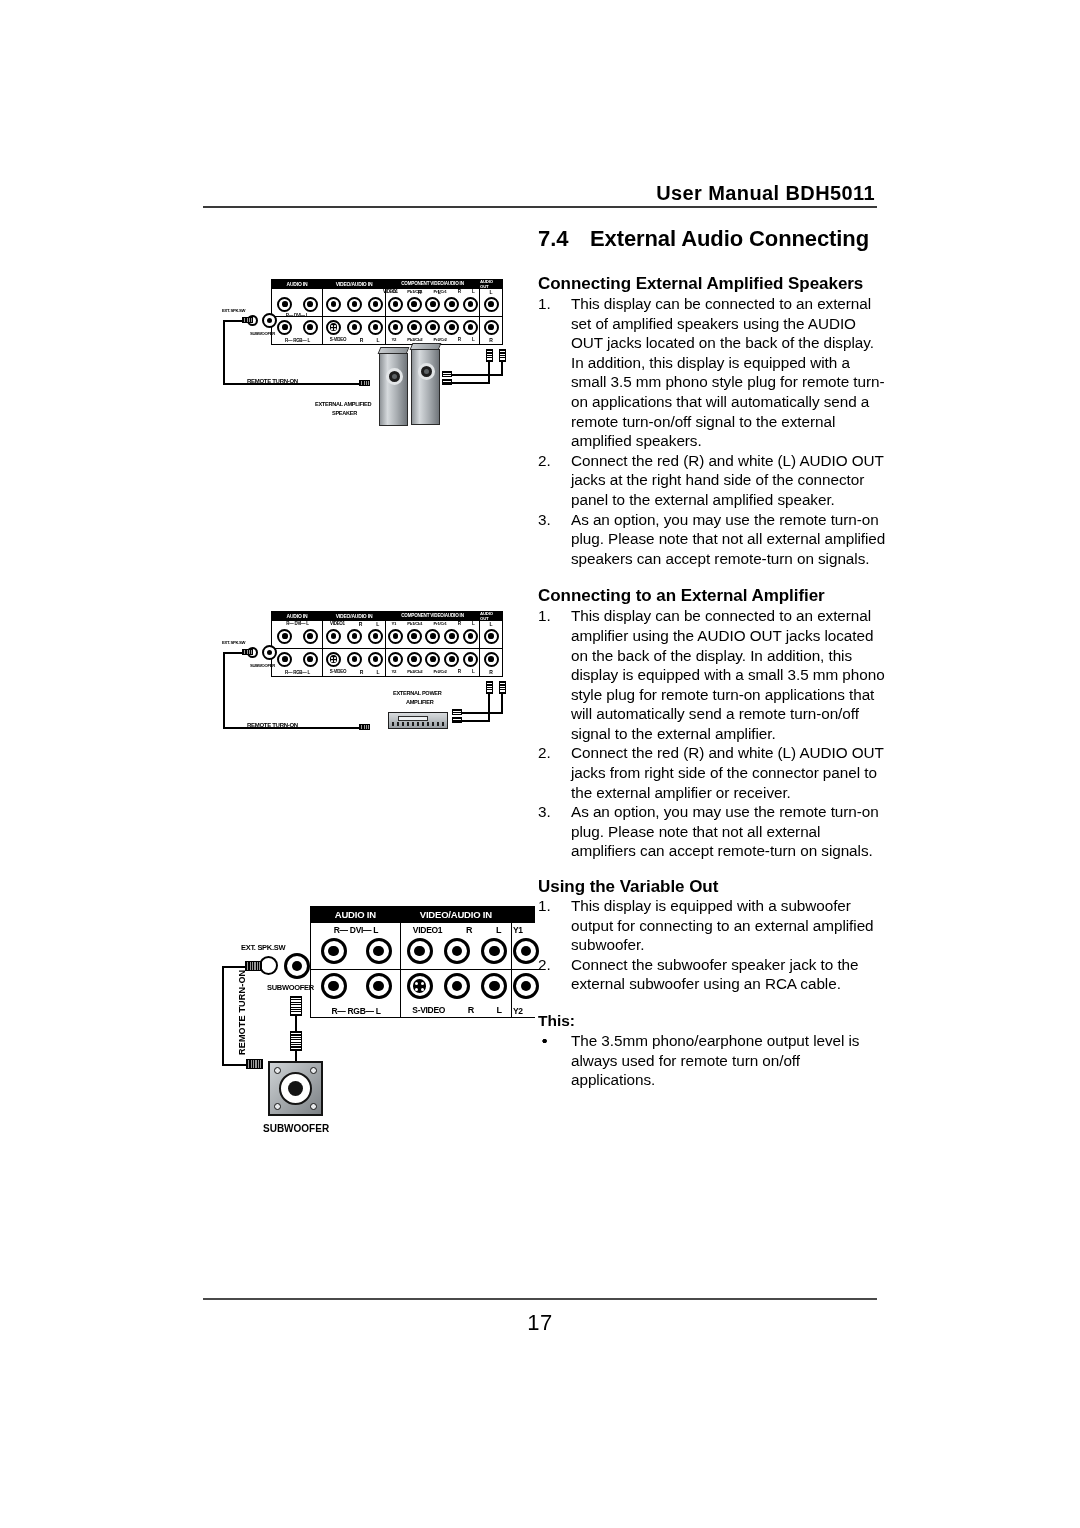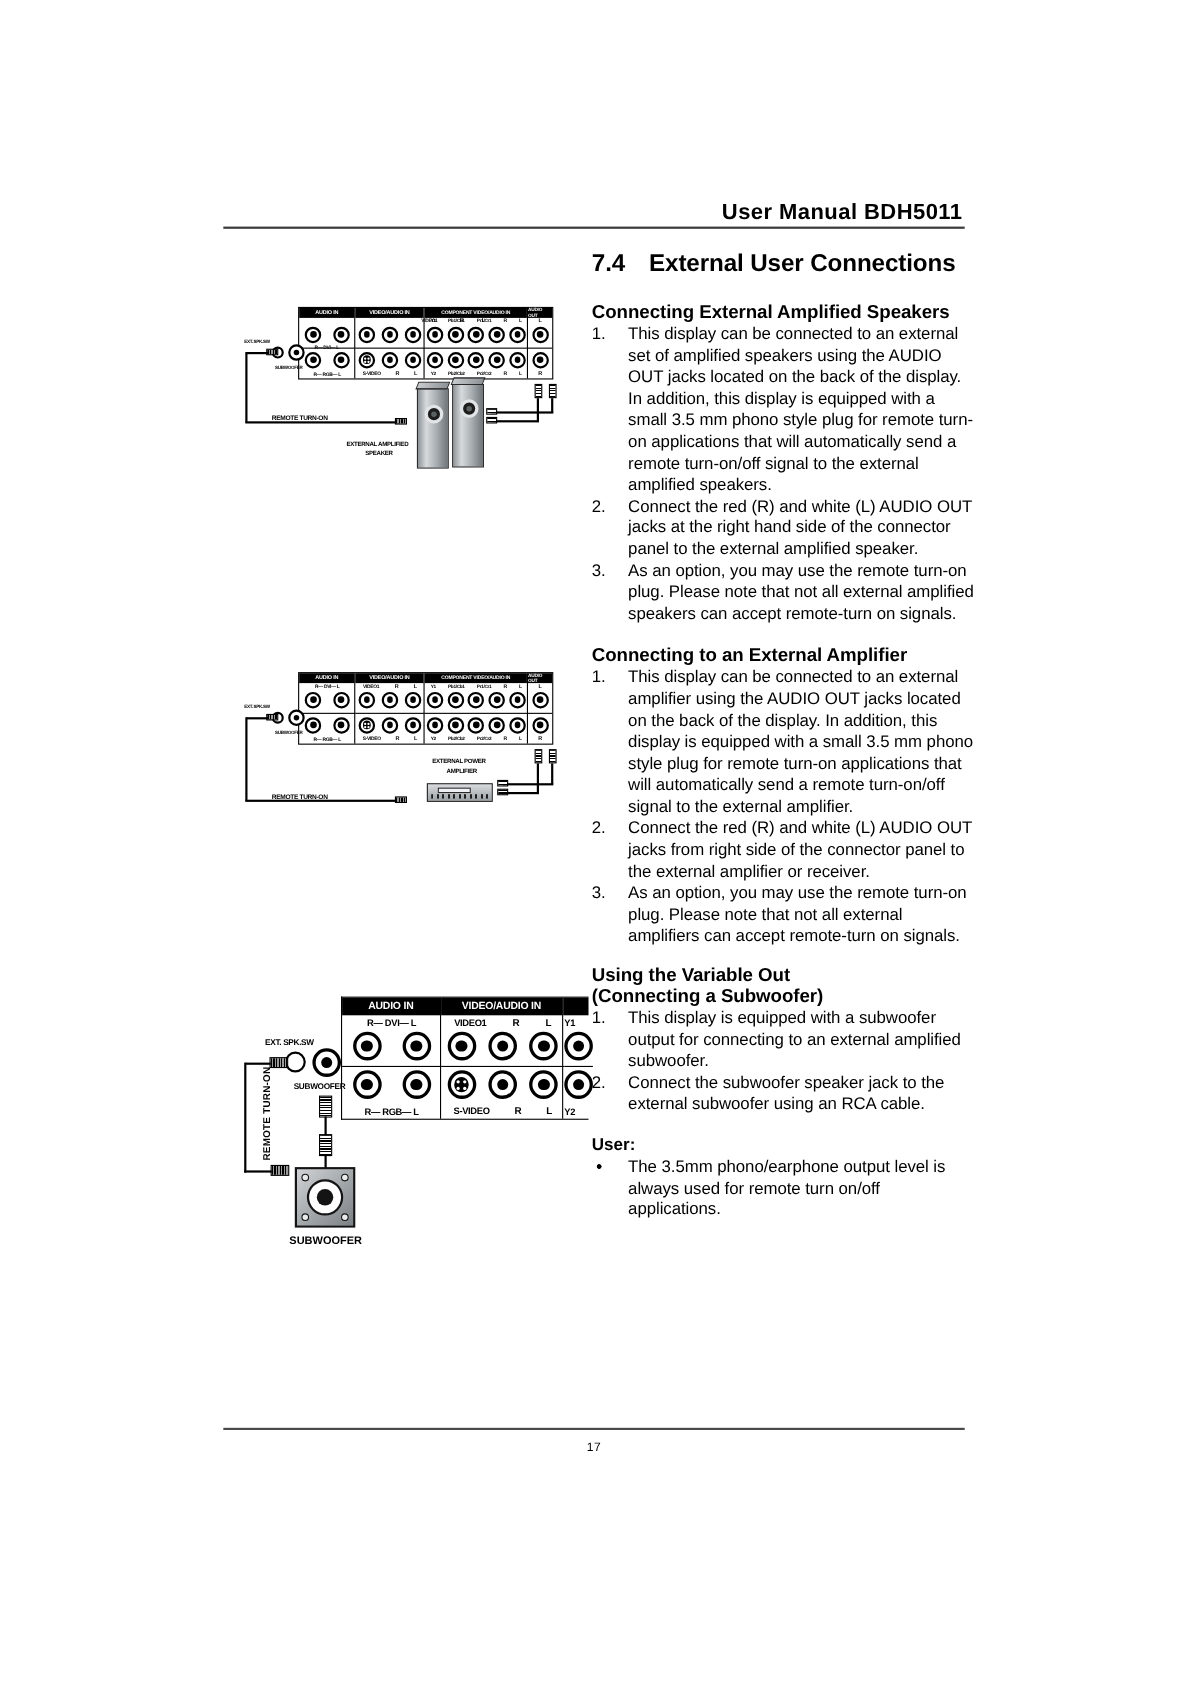--- a/index.html
+++ b/index.html
@@ -48,21 +48,21 @@
     position: absolute;
     left: 203px;
     top: 1298px;
     width: 674px;
   }
   .footer-rule {
     border-bottom: 2px solid #4a4a4a;
   }
   .footer-page {
     text-align: center;
-    font-size: 11px;
+    font-size: 22px;
     margin-top: 10px;
     letter-spacing: .5px;
   }
 
   
   .col-right {
     position: absolute;
     left: 538px;
     top: 226px;
     width: 348px;
@@ -333,21 +333,21 @@
 <div class="page">
 
   <div class="header">
     <div class="header-title">User Manual BDH5011</div>
     <div class="header-rule"></div>
   </div>
 
   <div class="col-right">
 
     <div class="section-head">
-      <span class="num">7.4</span><span>External User Connections</span>
+      <span class="num">7.4</span><span>External Audio Connecting</span>
     </div>
 
     <div class="blk">
       <div class="sub-head tight">Connecting External Amplified Speakers</div>
       <ol class="steps">
         <li><span class="marker">1.</span><span>This display can be connected to an external set of amplified speakers using the AUDIO OUT jacks located on the back of the display. In addition, this display is equipped with a small 3.5 mm phono style plug for remote turn-on applications that will automatically send a remote turn-on/off signal to the external amplified speakers.</span></li>
         <li><span class="marker">2.</span><span>Connect the red (R) and white (L) AUDIO OUT jacks at the right hand side of the connector panel to the external amplified speaker.</span></li>
         <li><span class="marker">3.</span><span>As an option, you may use the remote turn-on plug. Please note that not all external amplified speakers can accept remote-turn on signals.</span></li>
       </ol>
     </div>
@@ -356,29 +356,28 @@
       <div class="sub-head tight">Connecting to an External Amplifier</div>
       <ol class="steps">
         <li><span class="marker">1.</span><span>This display can be connected to an external amplifier using the AUDIO OUT jacks located on the back of the display. In addition, this display is equipped with a small 3.5 mm phono style plug for remote turn-on applications that will automatically send a remote turn-on/off signal to the external amplifier.</span></li>
         <li><span class="marker">2.</span><span>Connect the red (R) and white (L) AUDIO OUT jacks from right side of the connector panel to the external amplifier or receiver.</span></li>
         <li><span class="marker">3.</span><span>As an option, you may use the remote turn-on plug. Please note that not all external amplifiers can accept remote-turn on signals.</span></li>
       </ol>
     </div>
 
     <div class="blk">
       <div class="sub-head">Using the Variable Out</div>
-      <div class="sub-head tight">(Connecting a Subwoofer)</div>
       <ol class="steps">
         <li><span class="marker">1.</span><span>This display is equipped with a subwoofer output for connecting to an external amplified subwoofer.</span></li>
         <li><span class="marker">2.</span><span>Connect the subwoofer speaker jack to the external subwoofer using an RCA cable.</span></li>
       </ol>
     </div>
 
     <div class="blk">
-      <div class="notes-title">User:</div>
+      <div class="notes-title">This:</div>
       <ul class="notes">
         <li><span class="marker">•</span></li>
         <li><span class="marker">•</span></li>
         <li><span class="marker">•</span><span>The 3.5mm phono/earphone output level is always used for remote turn on/off applications.</span></li>
       </ul>
     </div>
 
   </div>
 
   <div class="diagram" style="left:214px; top:276px; width:300px; height:170px;">

